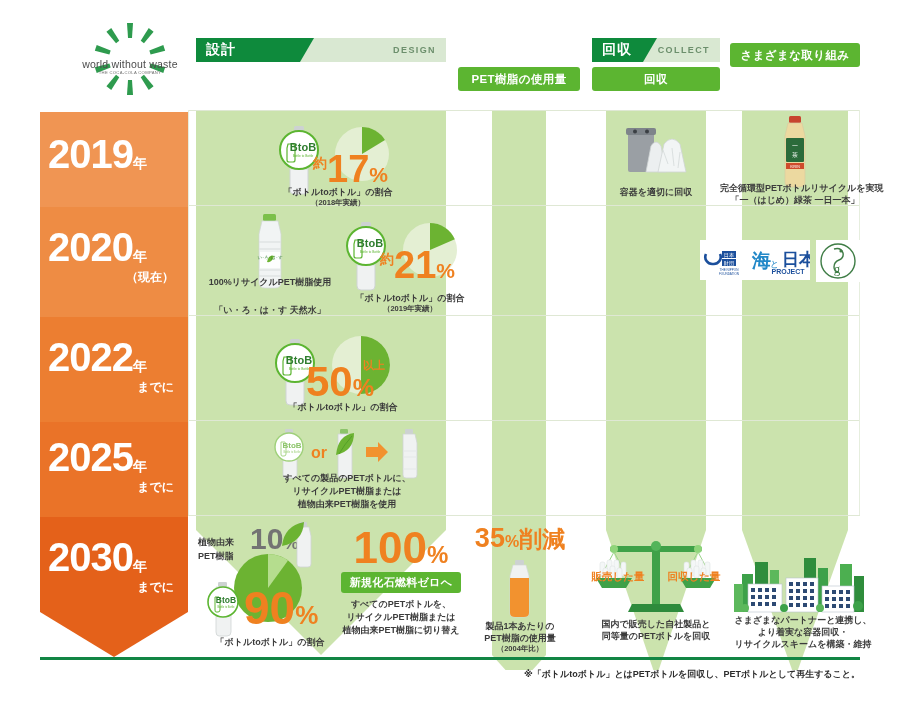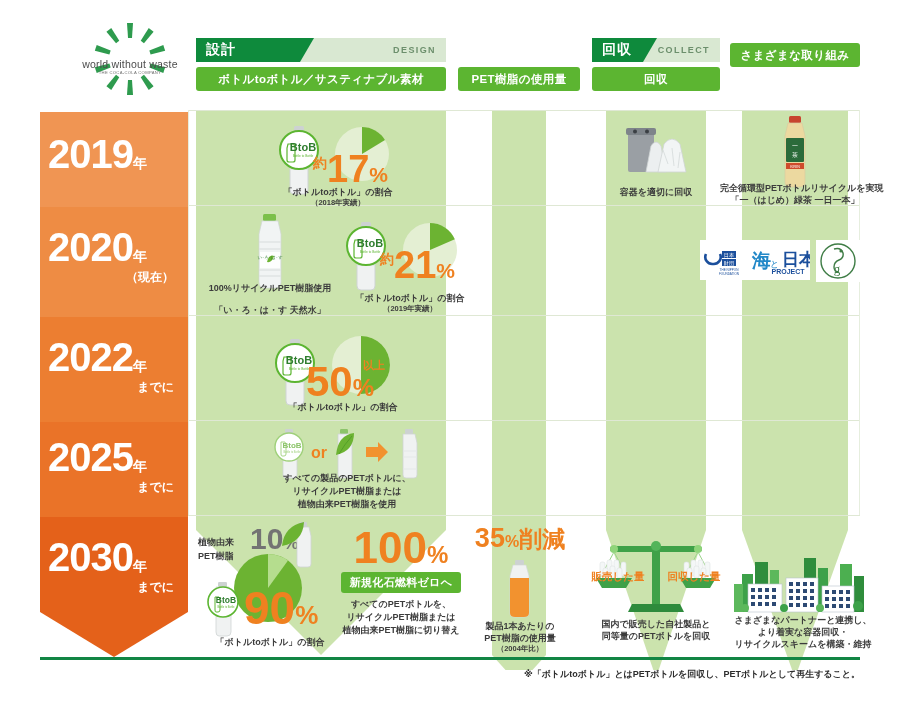--- a/index.html
+++ b/index.html
@@ -127,21 +127,20 @@
 
 <div class="cat" id="cat0" style="left:196px; top:38px; width:250px;">
   <div class="banner">
     <svg class="bg" viewBox="0 0 250 24" preserveAspectRatio="none">
       <rect x="0" y="0" width="250" height="24" fill="#d9e8d2"></rect>
       <path d="M0,0 L118,0 L104,24 L0,24 Z" fill="#0e8a3c"></path>
     </svg>
     <div class="jp">設計</div>
     <div class="en" style="color:#6c8f6c">DESIGN</div>
   </div>
-  <div class="pill">ボトルtoボトル／サスティナブル素材</div>
 </div>
 
 <div class="cat" id="cat1" style="left:458px; top:38px; width:122px;">
   <div class="banner" style="visibility:hidden"></div>
   <div class="pill">PET樹脂の使用量</div>
 </div>
 
 <div class="cat" id="cat2" style="left:592px; top:38px; width:128px;">
   <div class="banner">
     <svg class="bg" viewBox="0 0 128 24" preserveAspectRatio="none">
@@ -277,21 +276,21 @@
 
 <div class="cell" style="left:212px; top:212px; width:115px; height:95px;">
   <svg viewBox="0 0 115 78" style="position:absolute;left:0;top:0;width:115px;height:78px;">
     <rect x="51" y="2" width="13" height="7" rx="1.5" fill="#7cc04a"></rect>
     <path d="M50,9 L66,9 L69,22 L69,70 Q69,76 63,76 L53,76 Q47,76 47,70 L47,22 Z" fill="#f1f4f4" stroke="#d0d6d6" stroke-width=".7"></path>
     <path d="M47,30 L69,30 M47,37 L69,37 M47,58 L69,58 M47,64 L69,64" stroke="#dfe4e4" stroke-width="1.3"></path>
     <rect x="48" y="40" width="20" height="16" fill="#ffffff" opacity=".85"></rect>
     <path d="M55,50 Q57,42 62,44 Q60,51 55,50 Z" fill="#6cb332"></path>
     <text x="58" y="47" font-size="4.5" fill="#2f7d2f" text-anchor="middle" font-family="Liberation Sans, sans-serif">い･ろ･は･す</text>
   </svg>
-  <div class="cap" style="position:absolute; left:-22px; top:70px; width:160px;">100%リサイクルPET樹脂使用</div>
+  <div class="cap" style="position:absolute; left:-22px; top:64px; width:160px;">100%リサイクルPET樹脂使用</div>
   <div class="cap" style="position:absolute; left:-22px; top:92px; width:160px;">「い・ろ・は・す 天然水」</div>
 </div>
 
 <div class="cell" style="left:330px; top:218px; width:160px; height:90px;">
   <svg viewBox="0 0 160 80" style="position:absolute;left:0;top:0;width:160px;height:80px;">
     <g>
       <rect x="31" y="4" width="10" height="6" rx="1.5" fill="#cdd2d2"></rect>
       <path d="M29,10 L43,10 L45,22 L45,68 Q45,72 41,72 L31,72 Q27,72 27,68 L27,22 Z" fill="#f0f2f2" stroke="#cfd4d4" stroke-width="1"></path>
       <rect x="28" y="36" width="16" height="4" fill="#e3e7e7"></rect>
       <rect x="28" y="44" width="16" height="4" fill="#e3e7e7"></rect>

